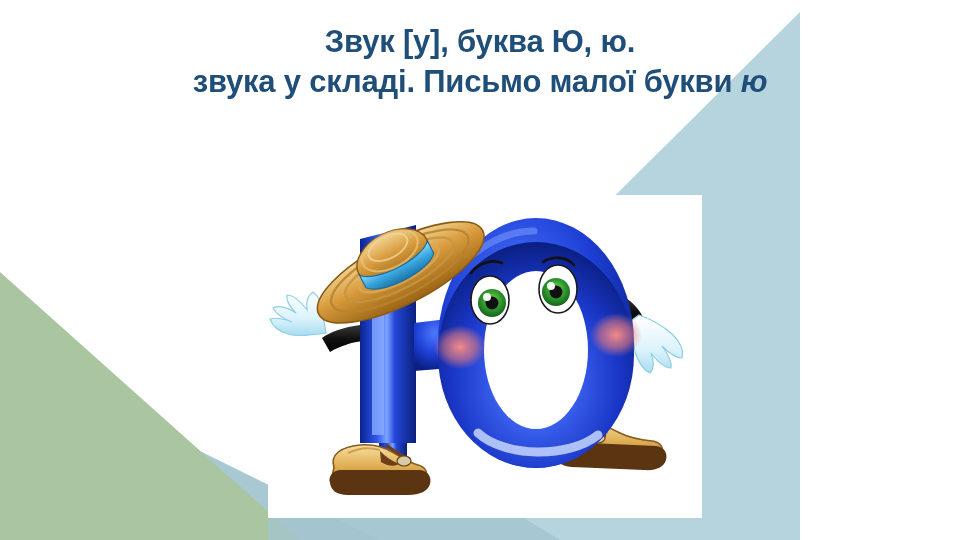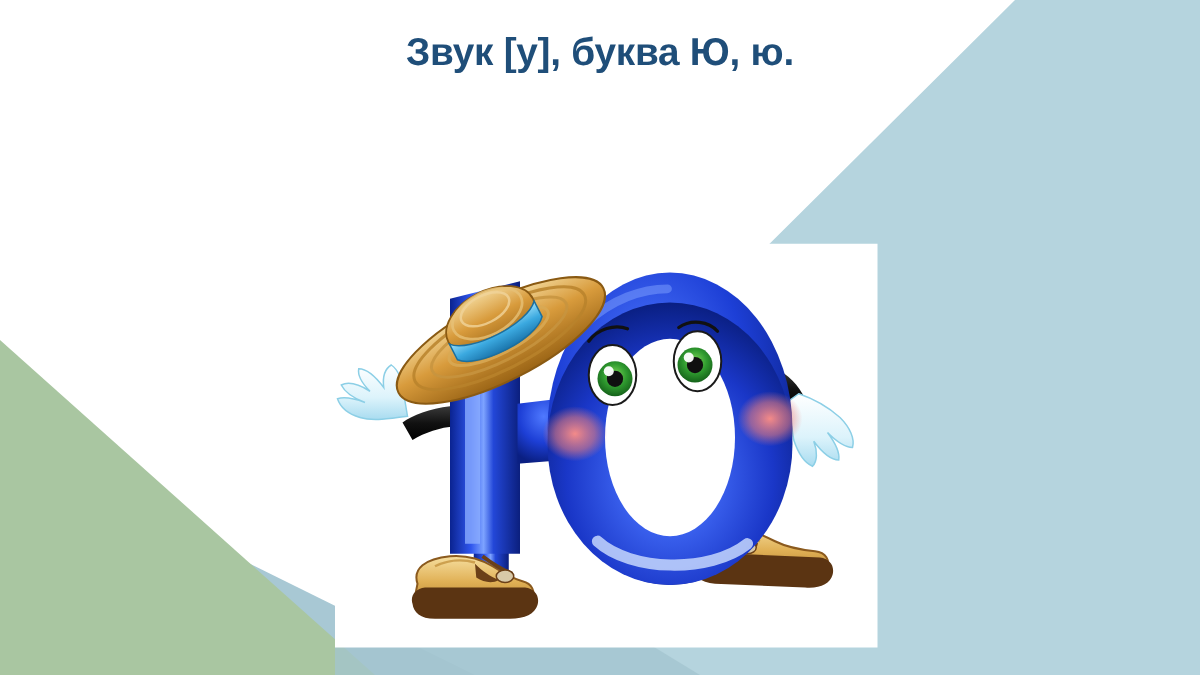--- a/index.html
+++ b/index.html
@@ -2,21 +2,21 @@
 <html><head>
 <meta charset="utf-8">
 <style>
   html, body {
     margin: 0;
     padding: 0;
     background: #ffffff;
   }
   #slide {
     position: relative;
-    width: 960px;
+    width: 800px;
     height: 540px;
     overflow: hidden;
     background: #ffffff;
     font-family: "Liberation Sans", sans-serif;
   }
 
   
   .shape {
     position: absolute;
     top: 0;
@@ -77,20 +77,21 @@
 
     <polygon points="812,0 960,0 960,540 0,540 0,352 268,540" fill="#b5d4de"></polygon>
     <polygon points="0,352 268,540 0,540" fill="#a8c8d4"></polygon>
     <polygon points="0,352 380,540 0,540" fill="#a8c8d4"></polygon>
     <polygon points="0,272 300,540 0,540" fill="#a9c6a1"></polygon>
     <polygon points="268,362 560,540 268,540" fill="#a3c4cf" opacity="0.75"></polygon>
   </svg>
 
   <div id="title-block">
     <span class="title-line">Звук [у], буква Ю, ю.</span>
+    <span class="title-line"><span>звука у складі. Письмо малої букви </span><span class="ital">ю</span></span>
   </div>
 
   <div id="picture-card">
 
     <svg id="letter-art" viewBox="0 0 434 323" xmlns="http://www.w3.org/2000/svg">
 
       <defs>
         <linearGradient id="gStem" x1="0" y1="0" x2="1" y2="0">
           <stop offset="0%" stop-color="#0a2390"></stop>
           <stop offset="30%" stop-color="#2f56ee"></stop>

